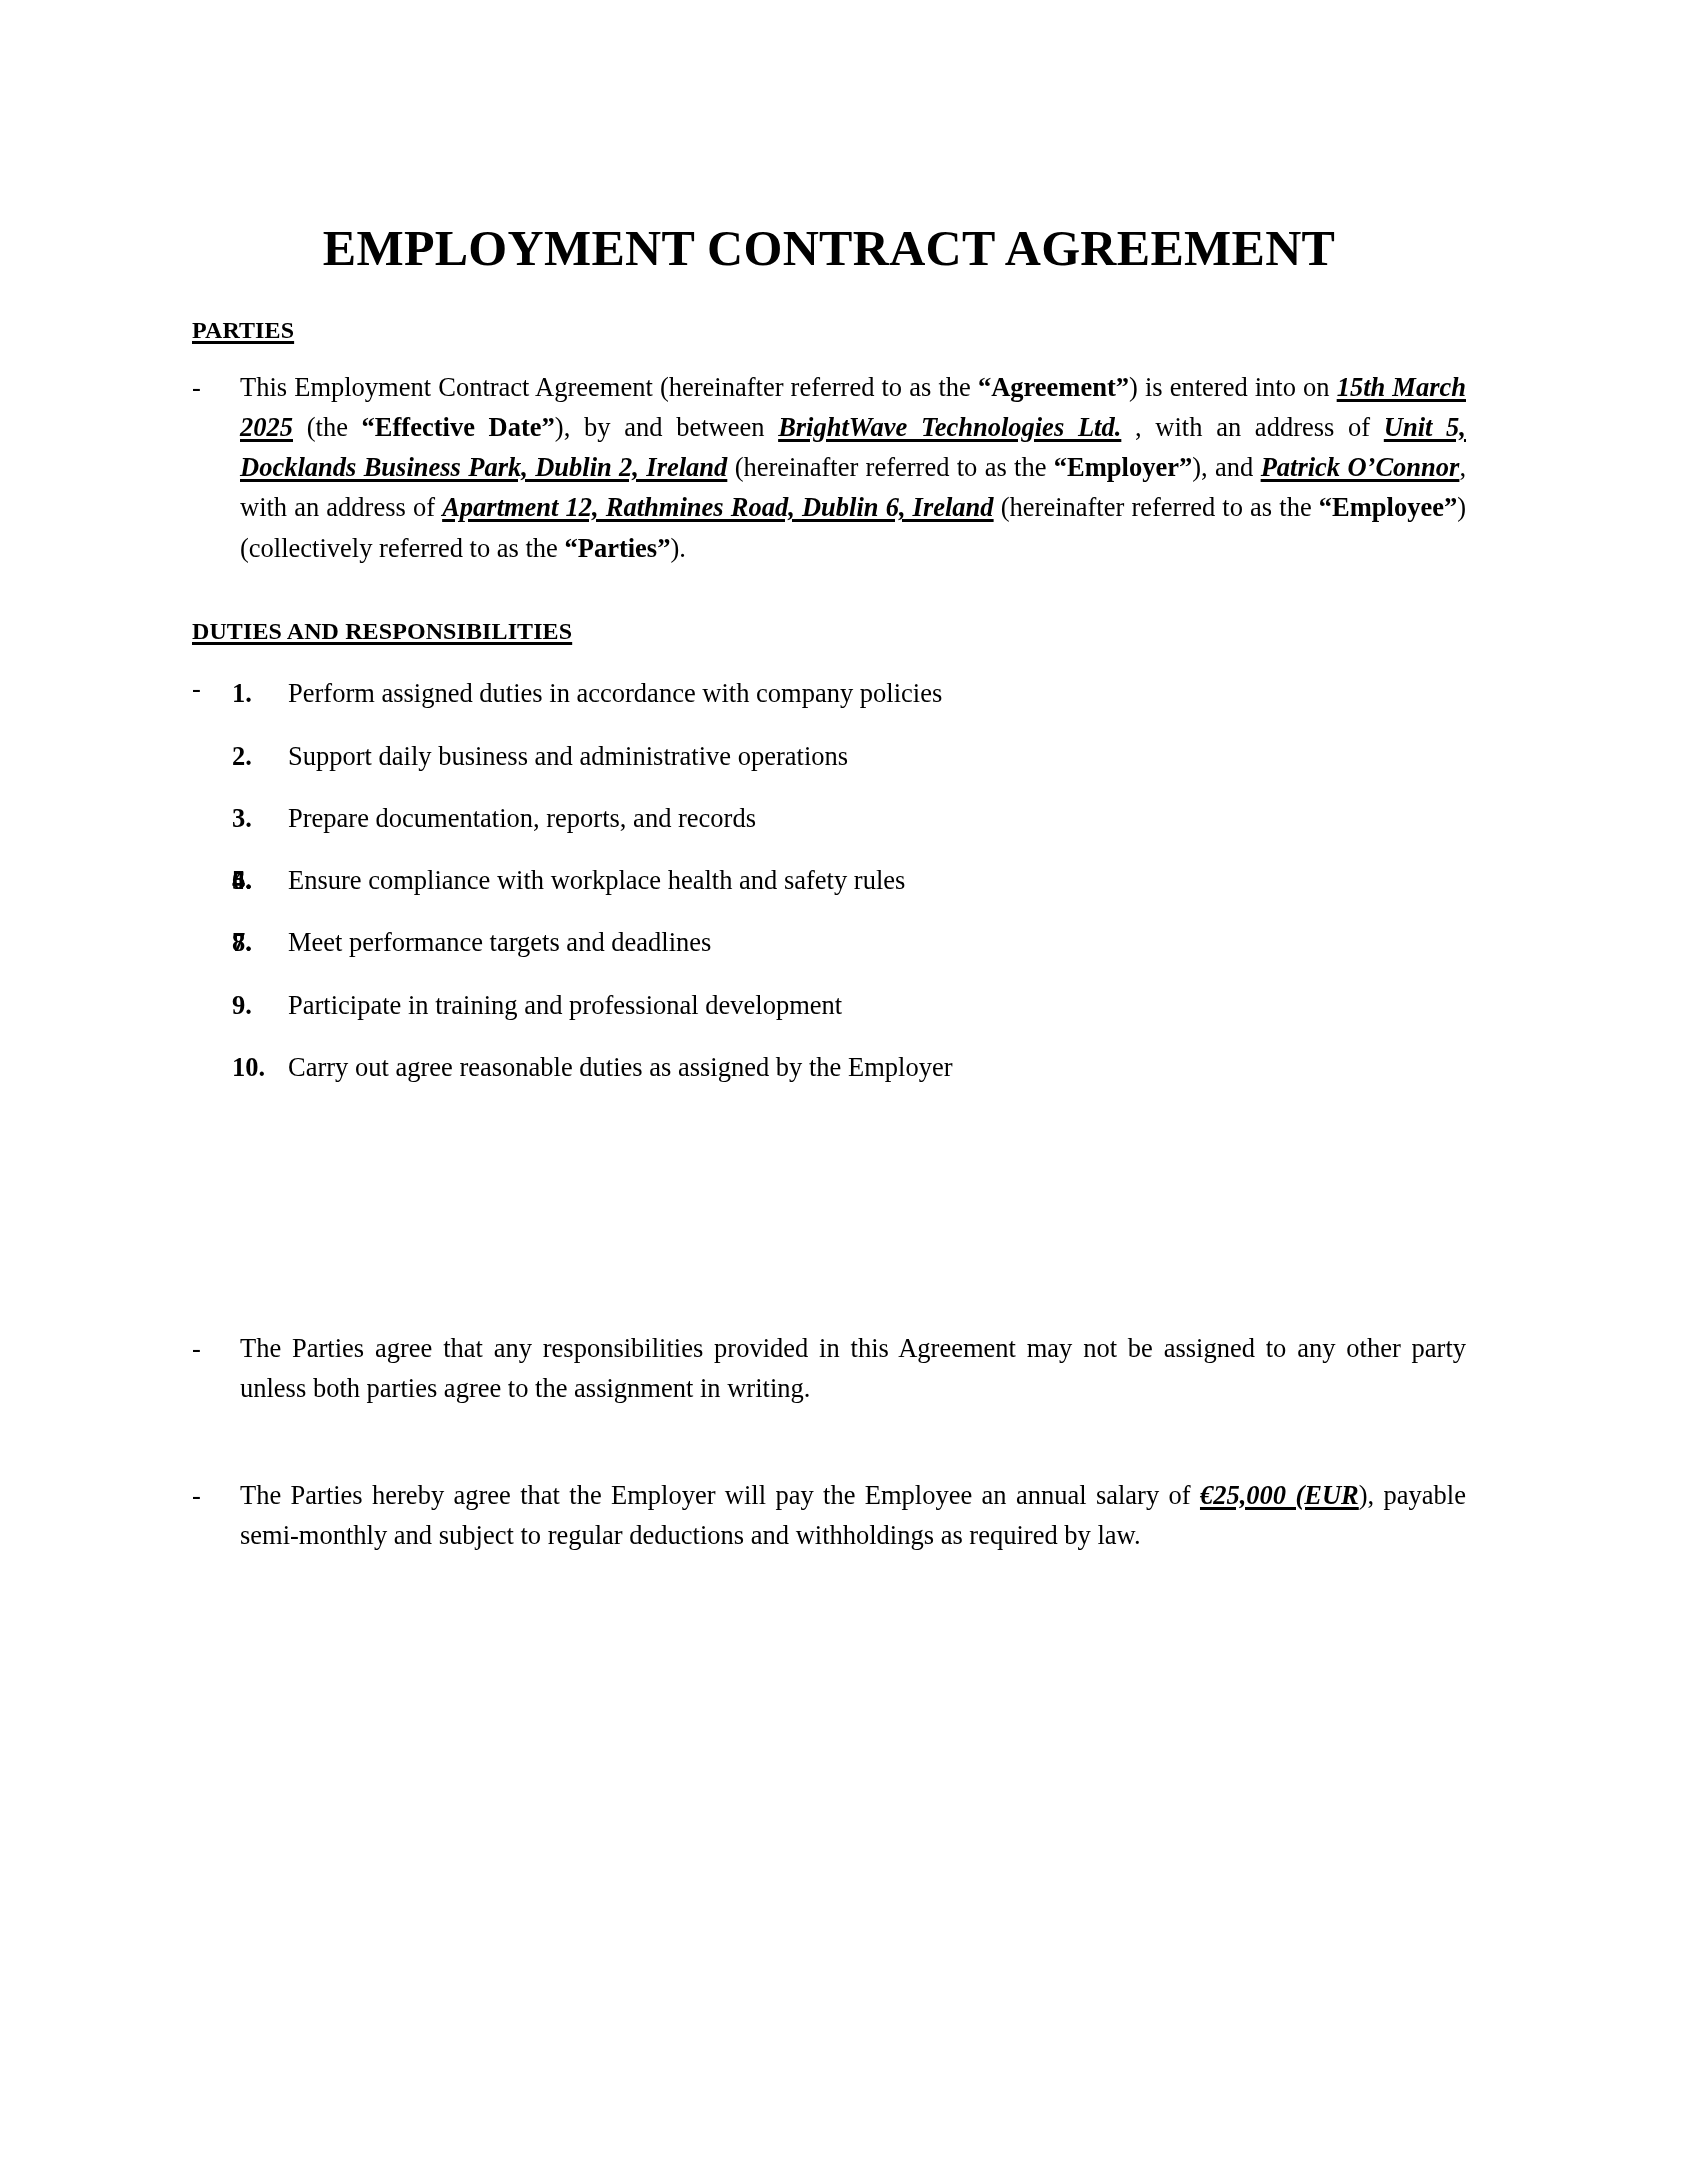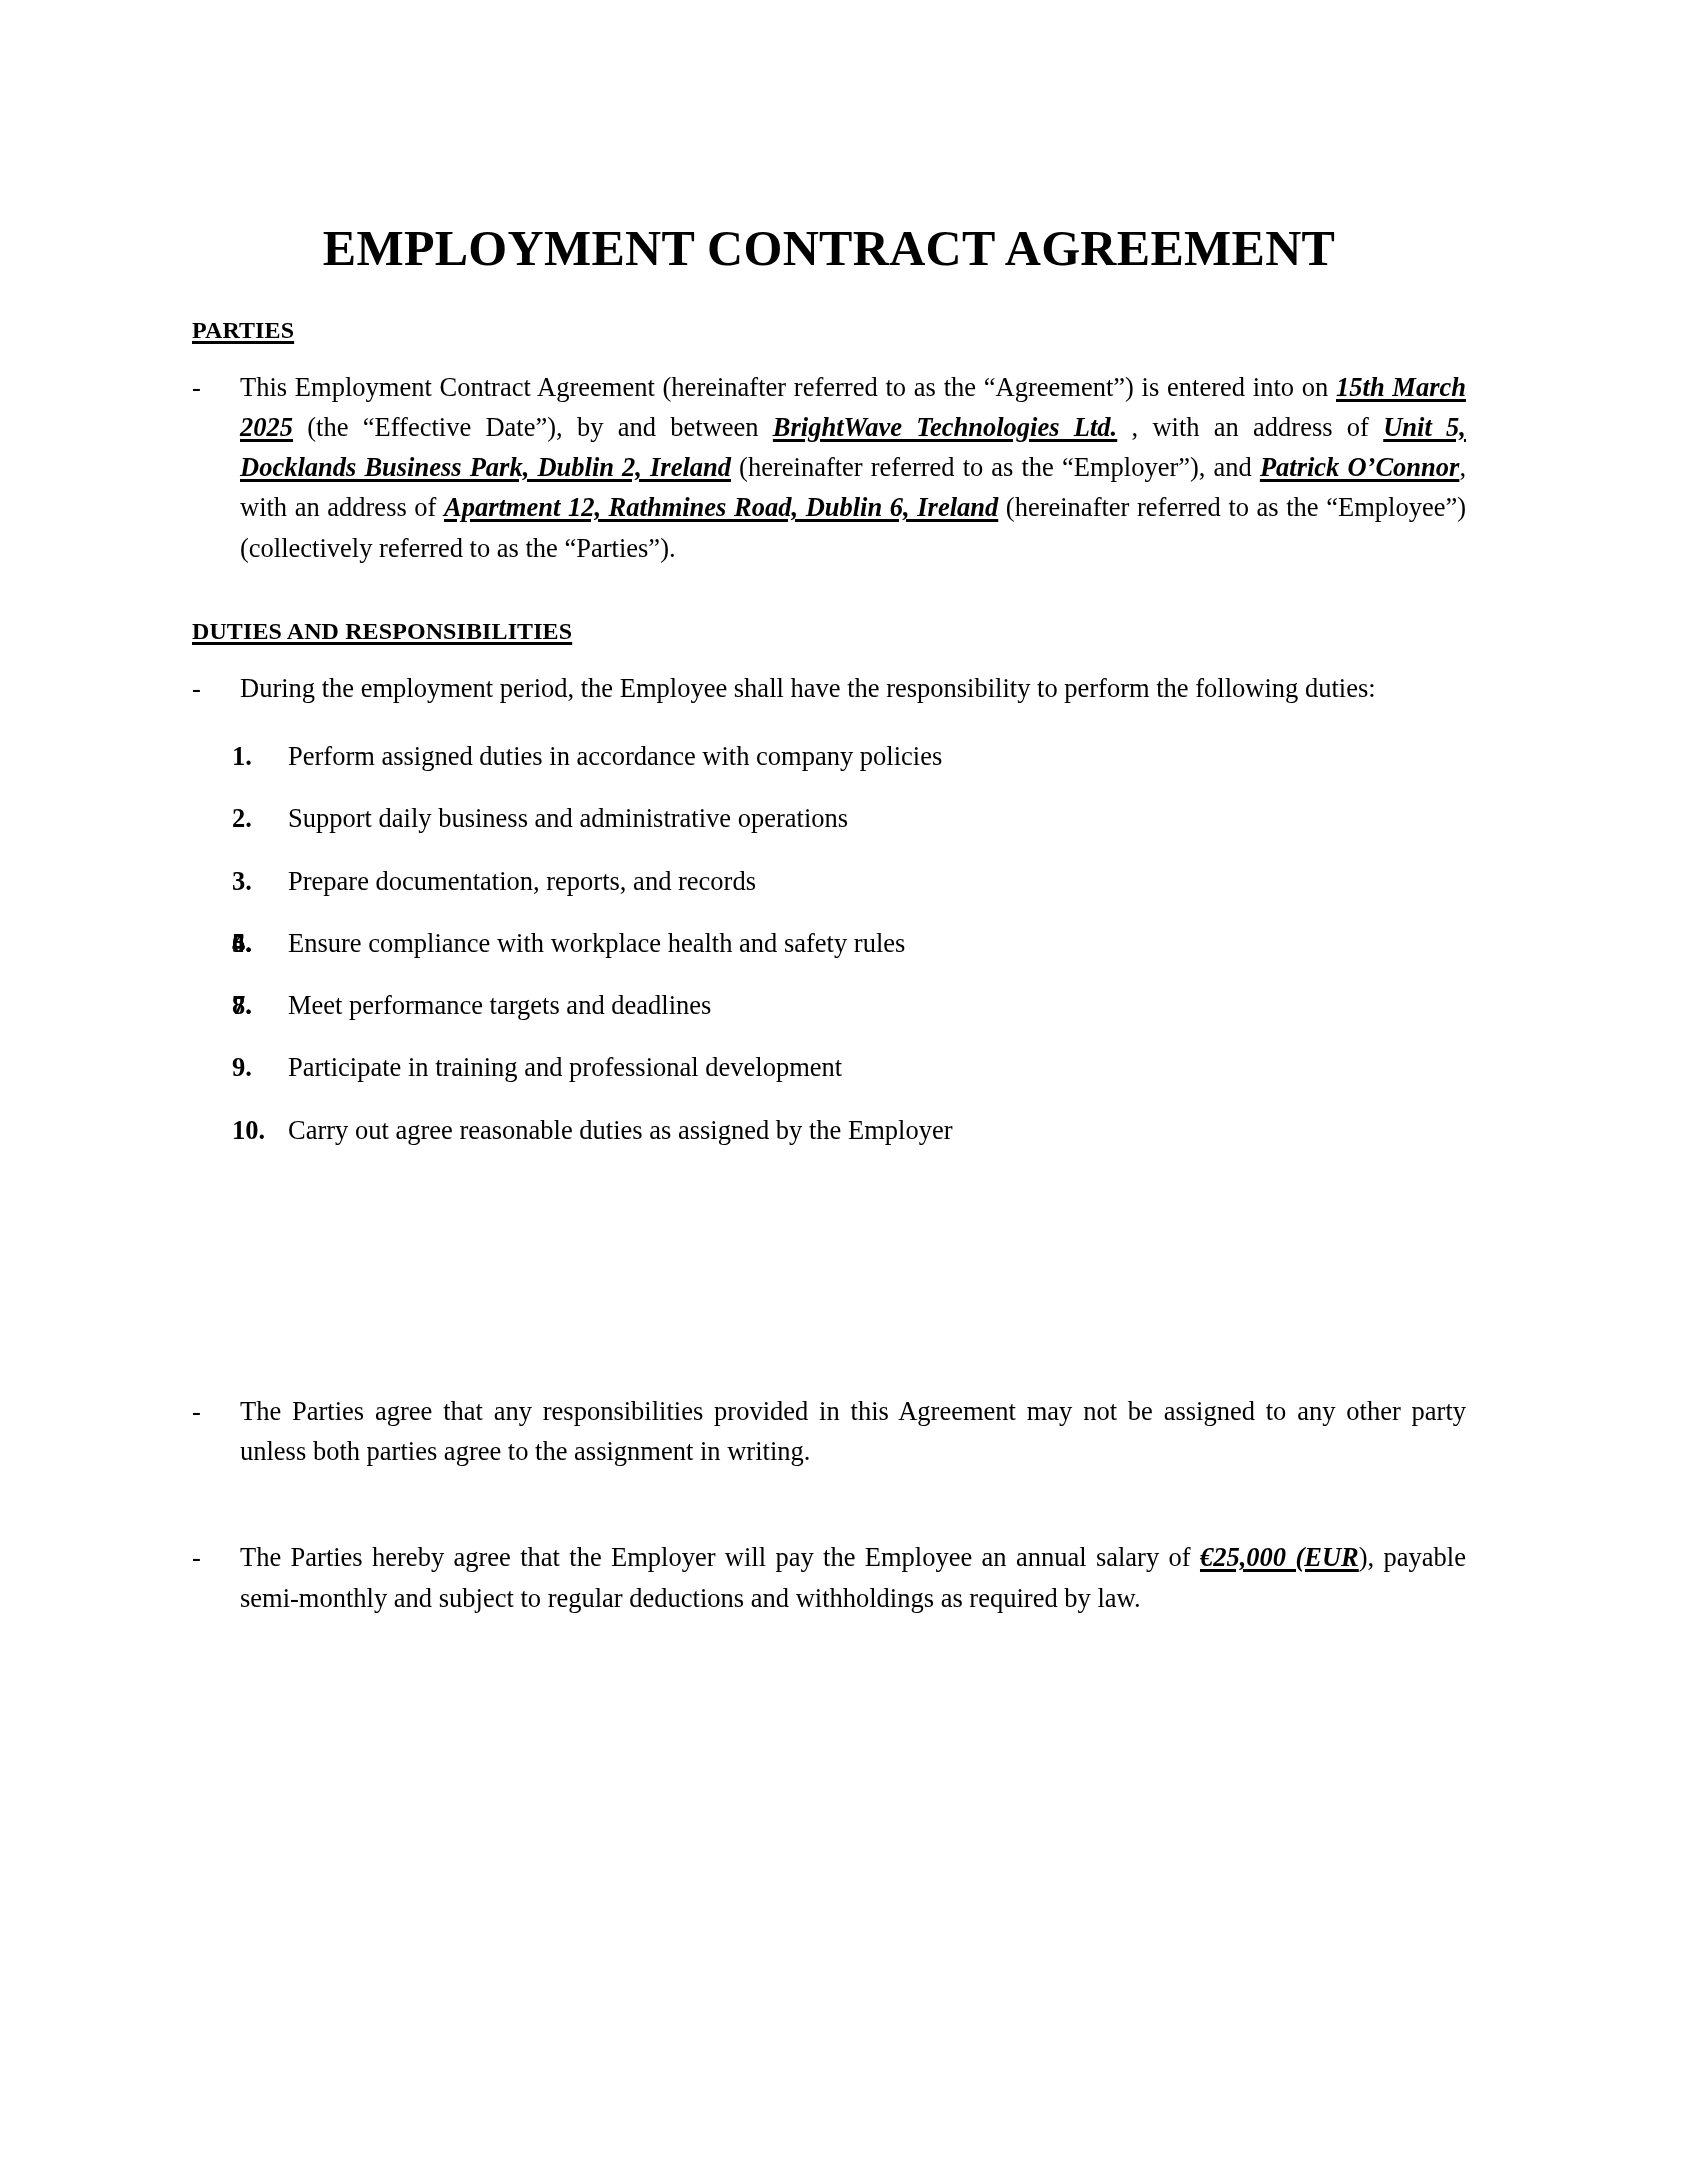--- a/index.html
+++ b/index.html
@@ -84,21 +84,21 @@
   .duties-list li .num {
     position: absolute;
     left: 40px;
     top: 0;
     font-weight: bold;
     font-size: 26.5px;
     line-height: 1.5;
   }
 
   
-  .b    { font-weight: normal; }
+  .b    { font-weight: bold; }
   .biu  { font-weight: bold; font-style: italic;
           text-decoration: underline;
           text-underline-offset: 2.6px;
           text-decoration-thickness: 2.6px; }
 
   .gap-block { height: 218px; }
 
   .spacer-sm { height: 26.5px; }
   .spacer-md { height: 42px; }
 </style>
@@ -114,21 +114,21 @@
 
     <p class="dash-item">
       <span class="dash-marker">-</span><span>This Employment Contract Agreement (hereinafter referred to as the </span><span class="b">“Agreement”</span><span>) is entered into on </span><span class="biu">15th March 2025</span><span> (the </span><span class="b">“Effective Date”</span><span>), by and between </span><span class="biu">BrightWave Technologies Ltd.</span><span> , with an address of </span><span class="biu">Unit 5, Docklands Business Park, Dublin 2, Ireland</span><span> (hereinafter referred to as the </span><span class="b">“Employer”</span><span>), and </span><span class="biu">Patrick O’Connor</span><span>, with an address of </span><span class="biu">Apartment 12, Rathmines Road, Dublin 6, Ireland</span><span> (hereinafter referred to as the </span><span class="b">“Employee”</span><span>) (collectively referred to as the </span><span class="b">“Parties”</span><span>).</span>
     </p>
 
     <div class="spacer-sm"></div>
 
     <h2 class="section-heading">DUTIES AND RESPONSIBILITIES</h2>
 
     <p class="dash-item">
-      <span class="dash-marker">-</span><span>During the employment period, the Employee shall have the responsibility to perform the following duties:</span>
+      <span class="dash-marker">-</span>
     </p>
 
     <ol class="duties-list">
       <li>
         <span class="num">1.</span>
         <span>Perform assigned duties in accordance with company policies</span>
       </li>
       <li>
         <span class="num">2.</span>
         <span>Support daily business and administrative operations</span>

